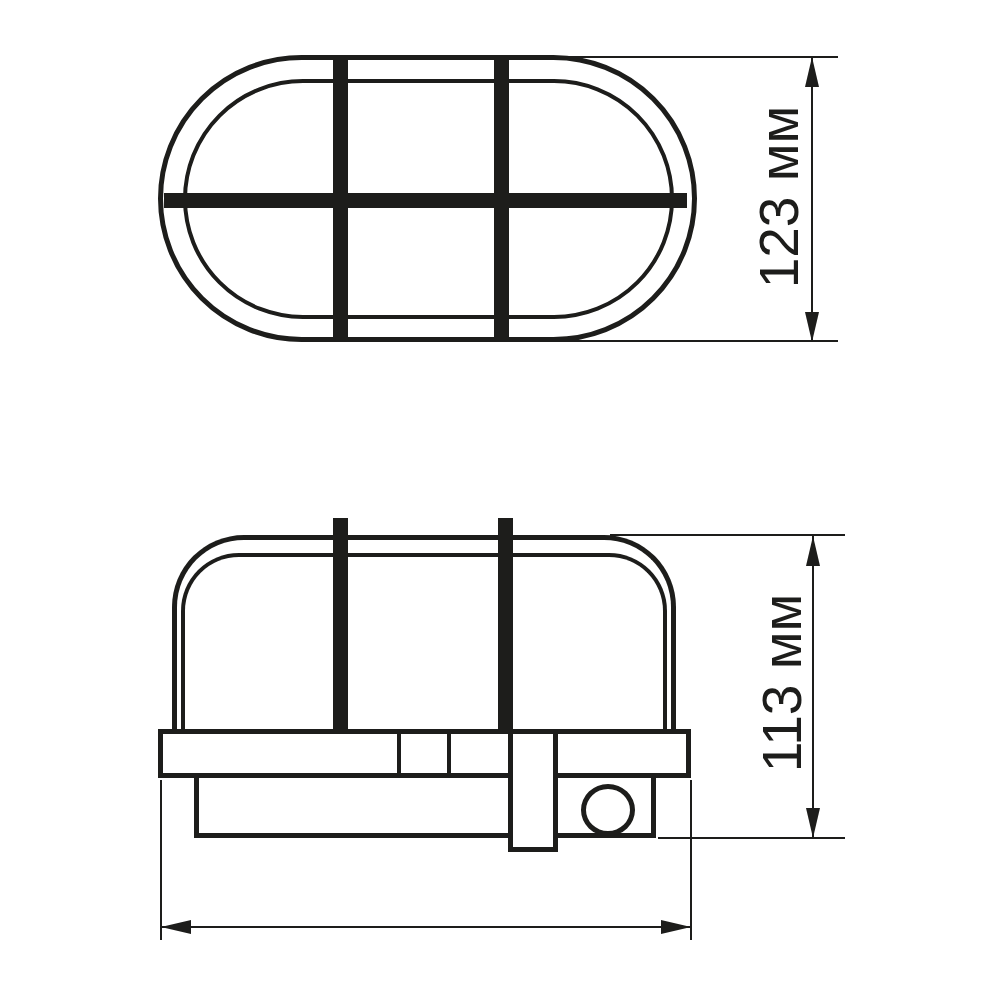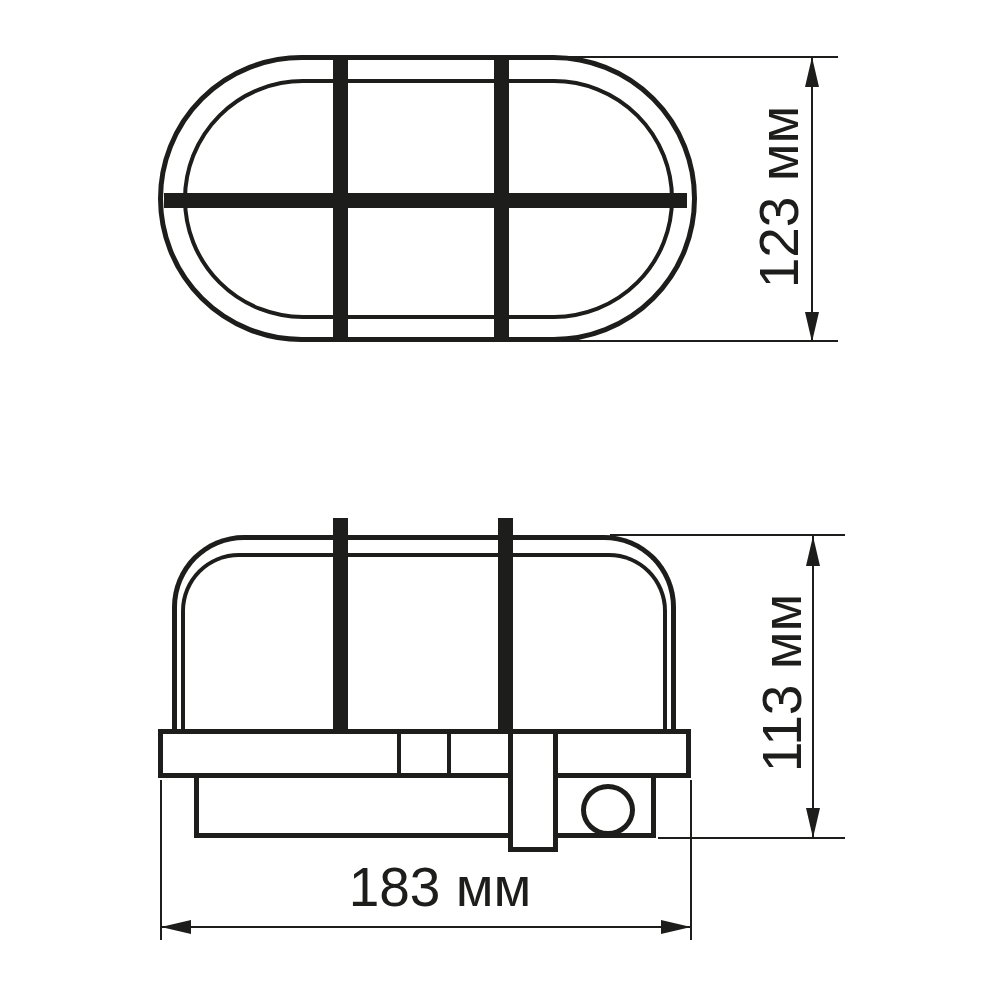--- a/index.html
+++ b/index.html
@@ -83,14 +83,13 @@
   <div class="arr arr-down" style="left:806px;top:808px;"></div>
   <div class="abs dim-label rot" style="left:682px;top:655px;width:200px;height:56px;">113 мм</div>
 </div>
 
 <div class="abs" style="left:0;top:0;width:1000px;height:1000px;">
   <div class="abs thin" style="left:160px;top:780px;width:2px;height:160px;"></div>
   <div class="abs thin" style="left:690px;top:780px;width:2px;height:160px;"></div>
   <div class="abs thin" style="left:161px;top:926px;width:530px;height:2px;"></div>
   <div class="arr arr-left" style="left:161px;top:920px;"></div>
   <div class="arr arr-right" style="left:661px;top:920px;"></div>
-  <div class="abs dim-label" style="left:340px;top:859px;width:200px;height:56px;">183 мм</div>
 </div>
 
 </body></html>

